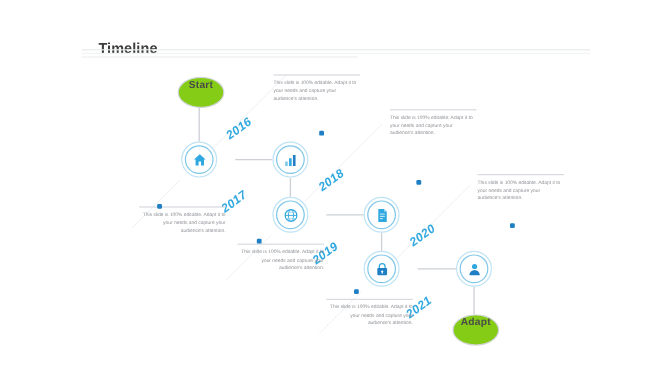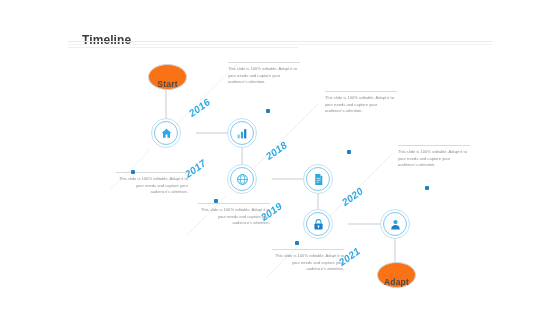--- a/index.html
+++ b/index.html
@@ -13,21 +13,21 @@
   .title-rule{position:absolute;left:68px;height:1px;background:#e9eaec;}
   .title-rule.r1{top:41px;width:424px;}
   .title-rule.r2{top:44px;width:424px;background:#f2f3f5;}
   .title-rule.r3{top:47px;width:230px;background:#eceef0;}
 
   
   svg.lines{position:absolute;left:0;top:0;width:560px;height:315px;pointer-events:none;}
 
   
   .pill{position:absolute;border:1px solid #d2d4d8;border-radius:50%;
-        background:#f97316;display:flex;align-items:flex-end;justify-content:center;
+        background:#84cc16;display:flex;align-items:flex-start;justify-content:center;
         font-size:8.5px;color:#4a4a4a;font-weight:600;letter-spacing:.2px;}
 
   
   .node{position:absolute;width:30px;height:30px;}
   .node .ring-out{position:absolute;left:0;top:0;width:30px;height:30px;
        border-radius:50%;border:1px solid #bfe3f5;box-sizing:border-box;background:#ffffff;}
   .node .ring-in{position:absolute;left:3px;top:3px;width:24px;height:24px;
        border-radius:50%;border:1px solid #7fc7e8;box-sizing:border-box;
        background:#ffffff;display:flex;align-items:center;justify-content:center;}
   .node svg{display:block;}

